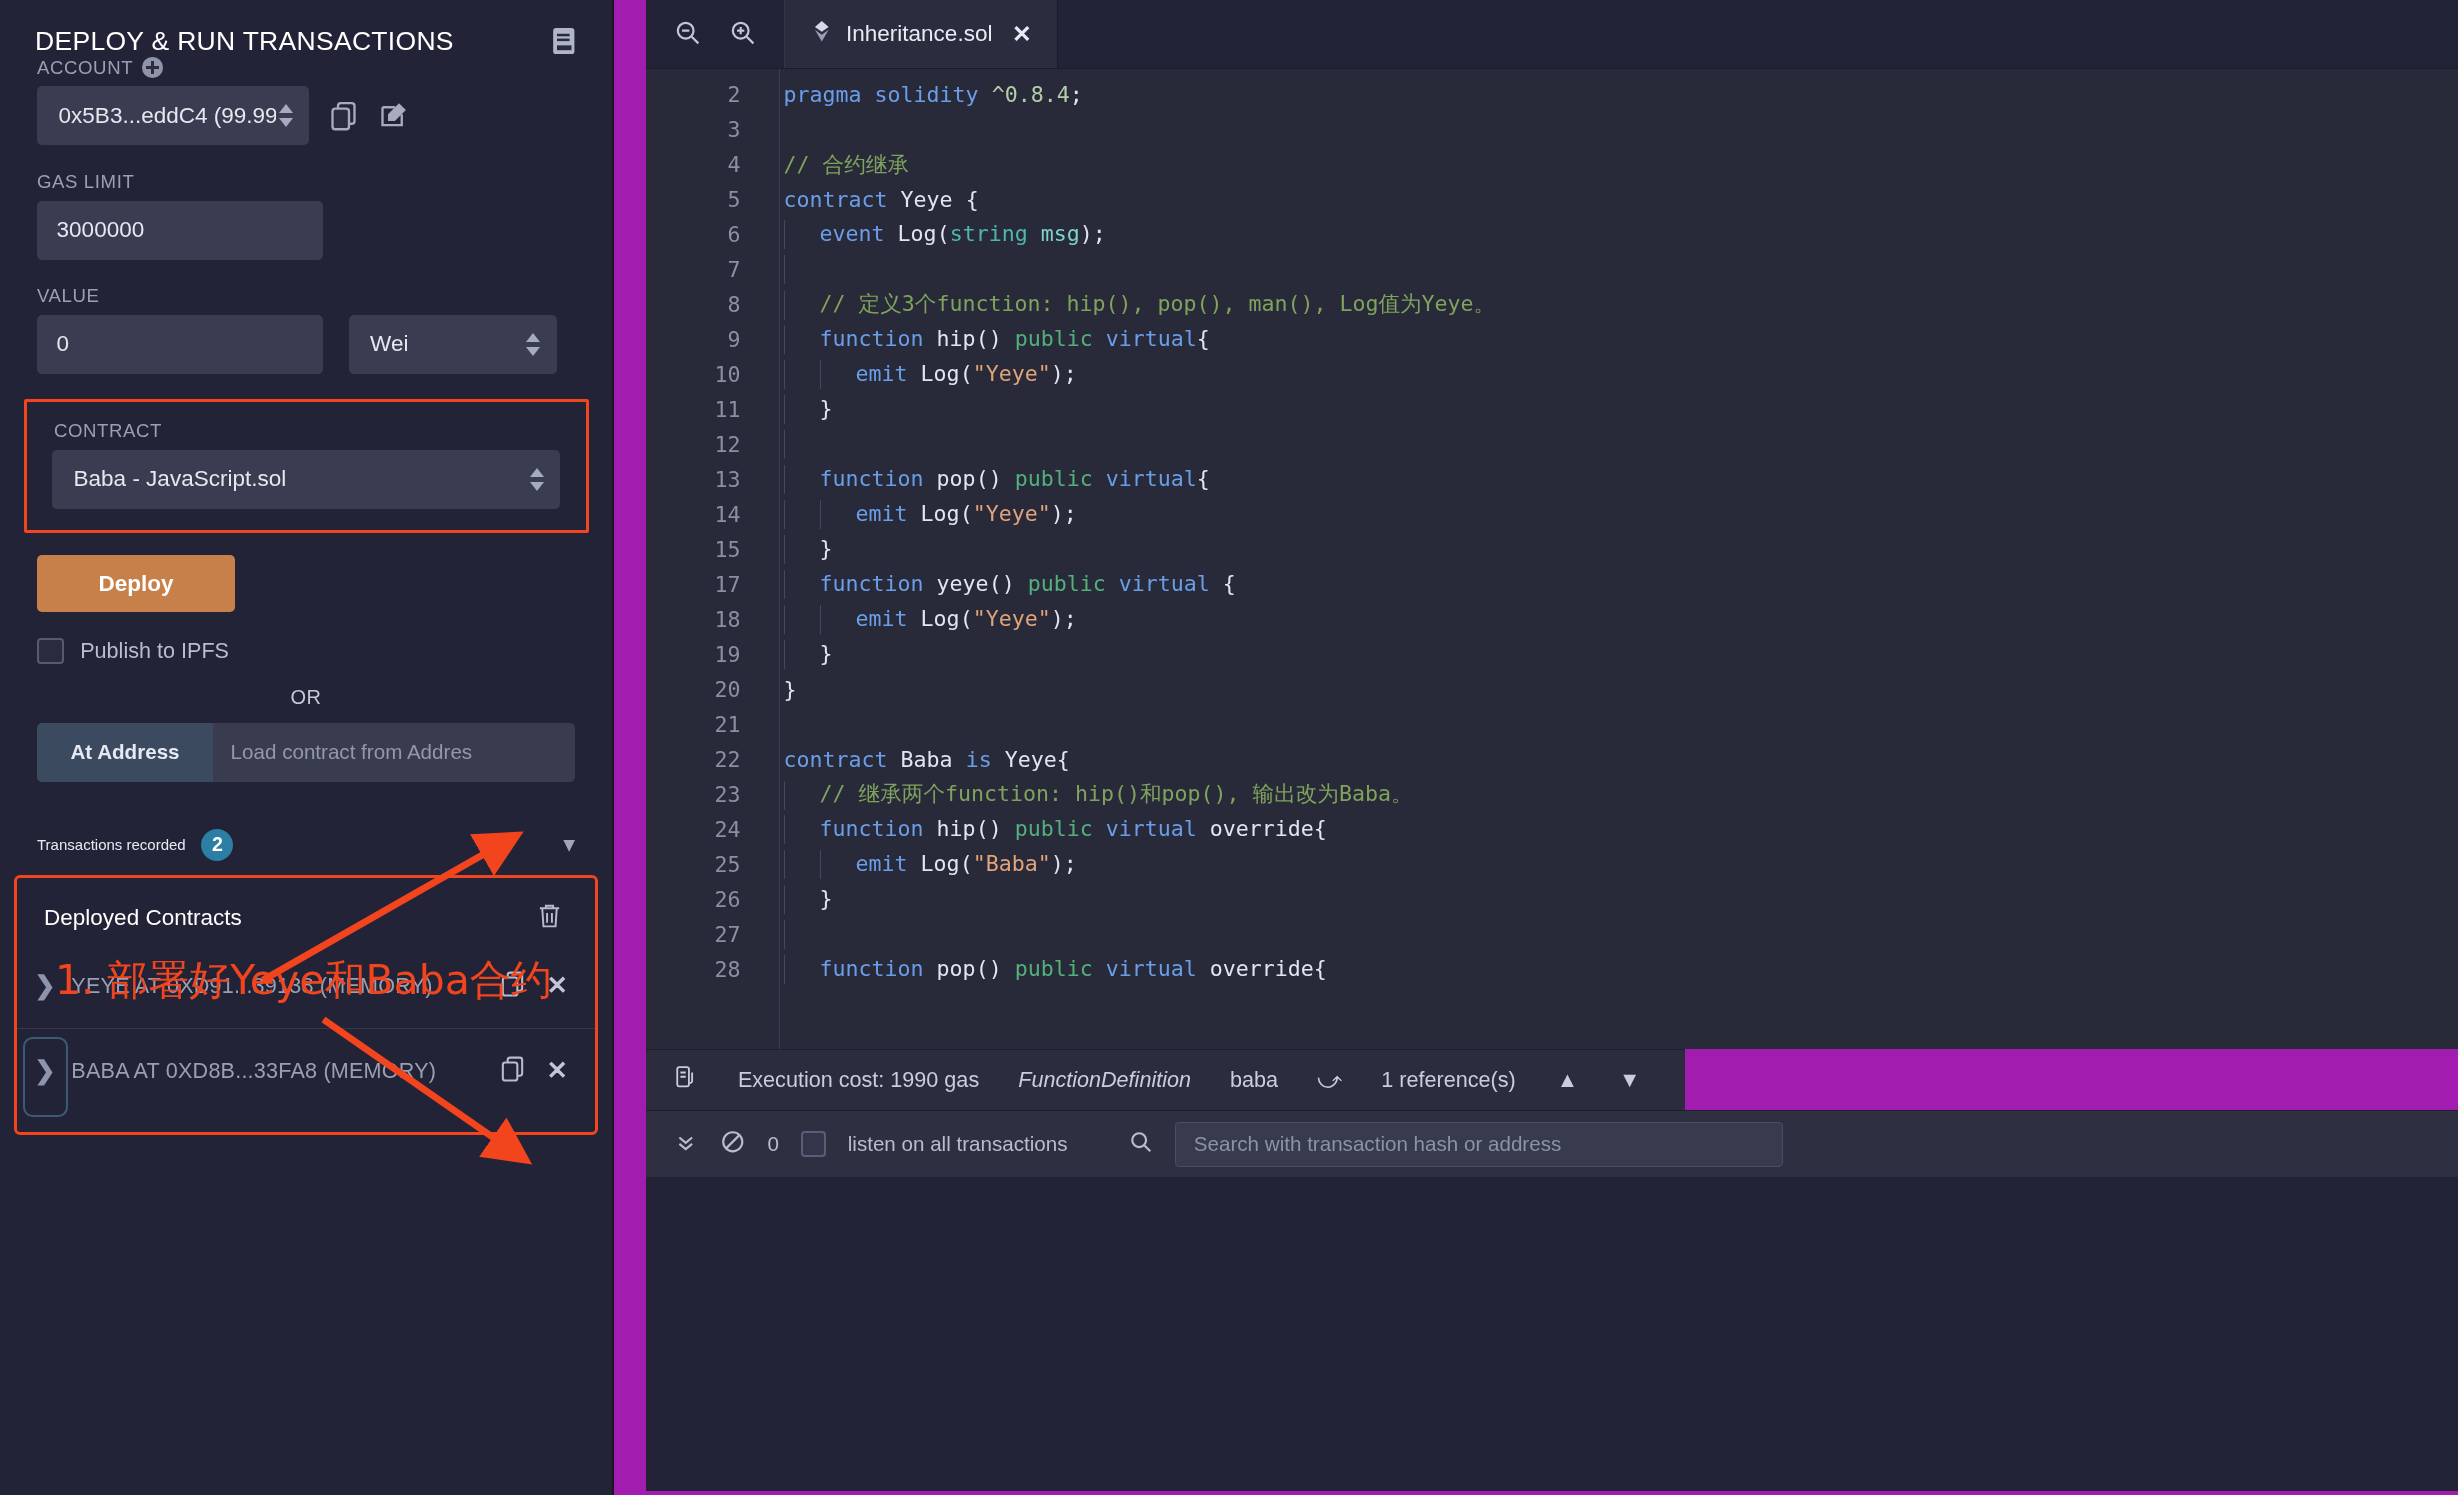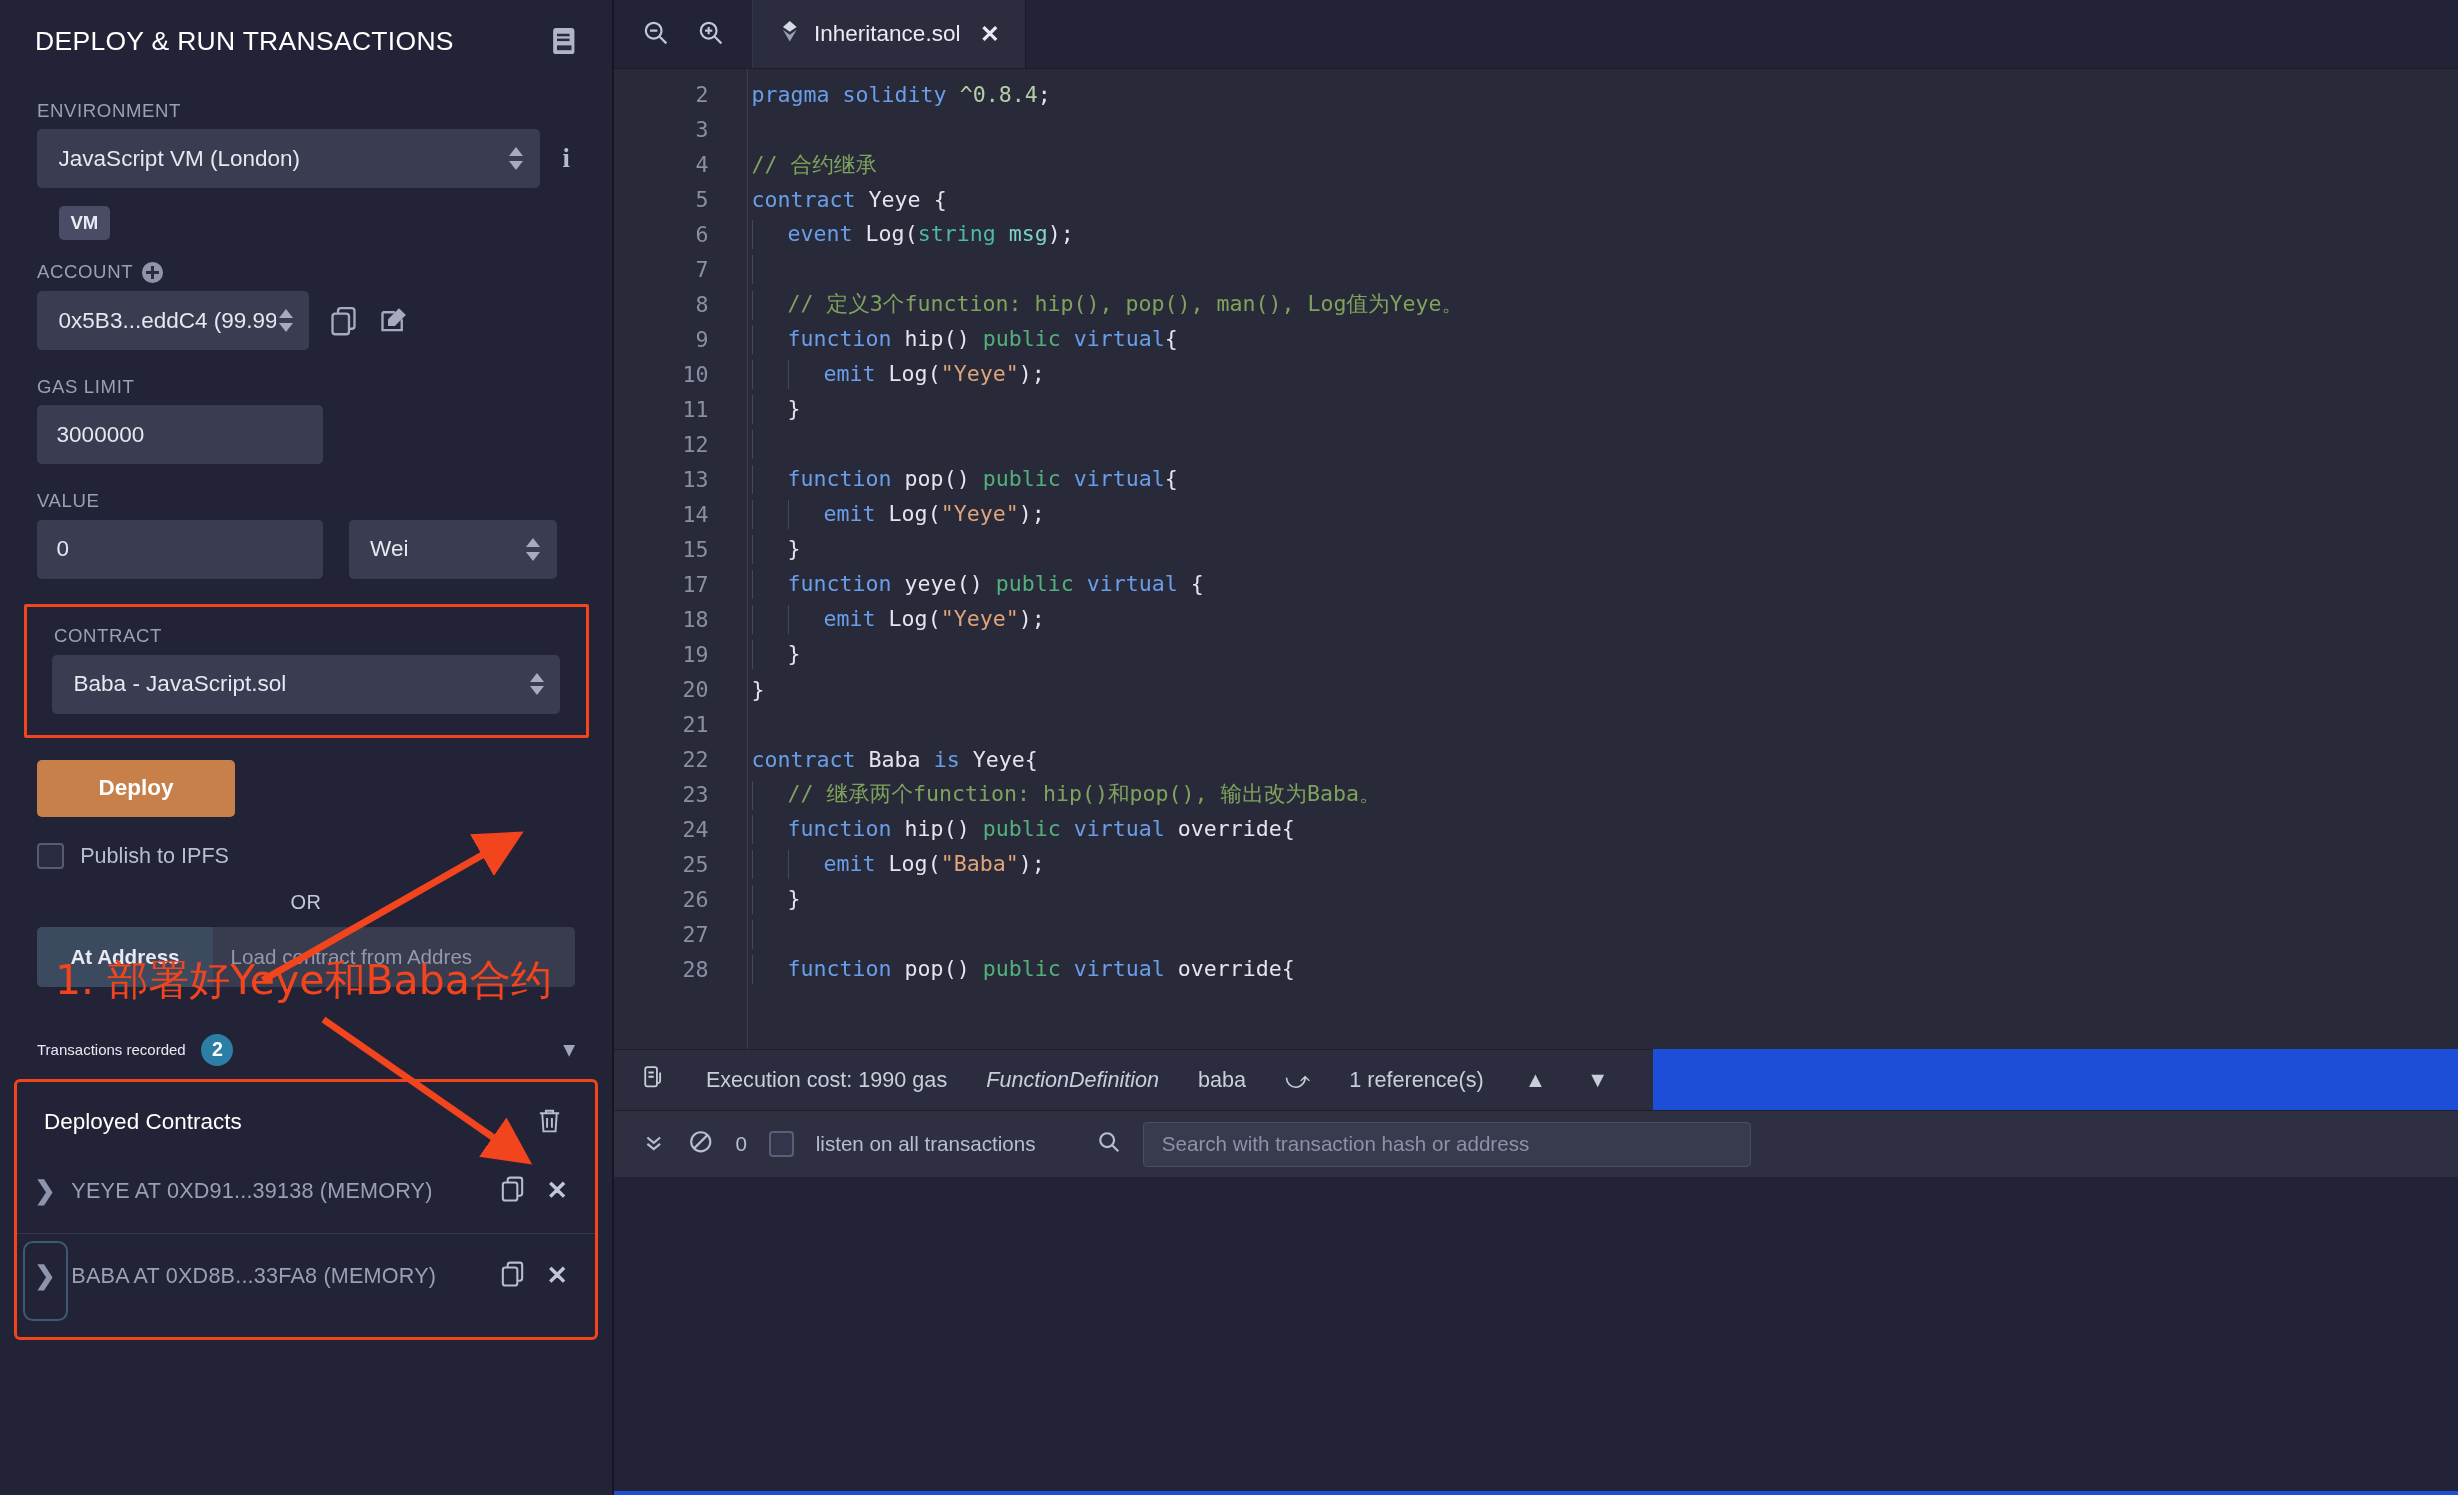--- a/index.html
+++ b/index.html
@@ -137,21 +137,21 @@
   .dc-item + .dc-item { border-top: 1px solid #343650; }
   .dc-caret { color: #8e94ab; font-size: 25.5px; font-weight: 700; line-height: 1; }
   .dc-name { color: #9aa0b4; font-size: 21.6px; flex: 1 1 auto; white-space: nowrap; letter-spacing: 0.2px; }
   .dc-x { color: #c2c6d4; font-size: 25.5px; font-weight: 700; line-height: 1; }
   .focus-ring {
     position: absolute; left: 5.9px; top: 7.8px; width: 45px; height: 80px;
     border: 2px solid #3c5a74; border-radius: 9.8px;
   }
 
   
-  .main { flex: 1 1 auto; position: relative; background: #1d4ed8; height: 1496px; }
+  .main { flex: 1 1 auto; position: relative; background: #a21caf; height: 1496px; padding-left: 32px; }
   .tabbar {
     height: 69px; background: #222336; display: flex; align-items: stretch;
     border-bottom: 1px solid #1b1c2a;
   }
   .zoom-group { display: flex; align-items: center; gap: 25.5px; padding: 0 27.4px;
                 border-right: 1px solid #34364a; }
   .tab {
     display: flex; align-items: center; gap: 13.7px; padding: 0 25.5px;
     background: #2b2d3f; color: #e9ebf3; font-size: 22.5px;
     border-right: 1px solid #1b1c2a;
@@ -232,34 +232,20 @@
       <span class="book-icon">
         <svg width="25.5" height="29" viewBox="0 0 26 30">
             <rect x="1" y="1" width="22" height="27" rx="3" fill="#b0b5c8"></rect>
             <rect x="5" y="7" width="13" height="2.6" fill="#2a2b3e"></rect>
             <rect x="5" y="12" width="13" height="2.6" fill="#2a2b3e"></rect>
             <rect x="5" y="19" width="15" height="5" fill="#2a2b3e"></rect>
           </svg>
       </span>
     </div>
 
-    <div class="sec env">
-      <div class="field-label">ENVIRONMENT</div>
-      <div class="row">
-        <div class="select-box" style="flex:1 1 auto;">
-          <span class="val">JavaScript VM (London)</span>
-          <span class="spin">
-              <i class="up"></i>
-              <i class="dn"></i>
-            </span>
-        </div>
-        <span class="info-i">i</span>
-      </div>
-      <span class="vm-badge">VM</span>
-    </div>
 
     <div class="sec">
       <div class="field-label">
         <span>ACCOUNT</span>
         <span class="plus-ico"></span>
       </div>
       <div class="row">
         <div class="select-box" style="width:272px;">
           <span class="val">0x5B3...eddC4 (99.99999999</span>
           <span class="spin">

